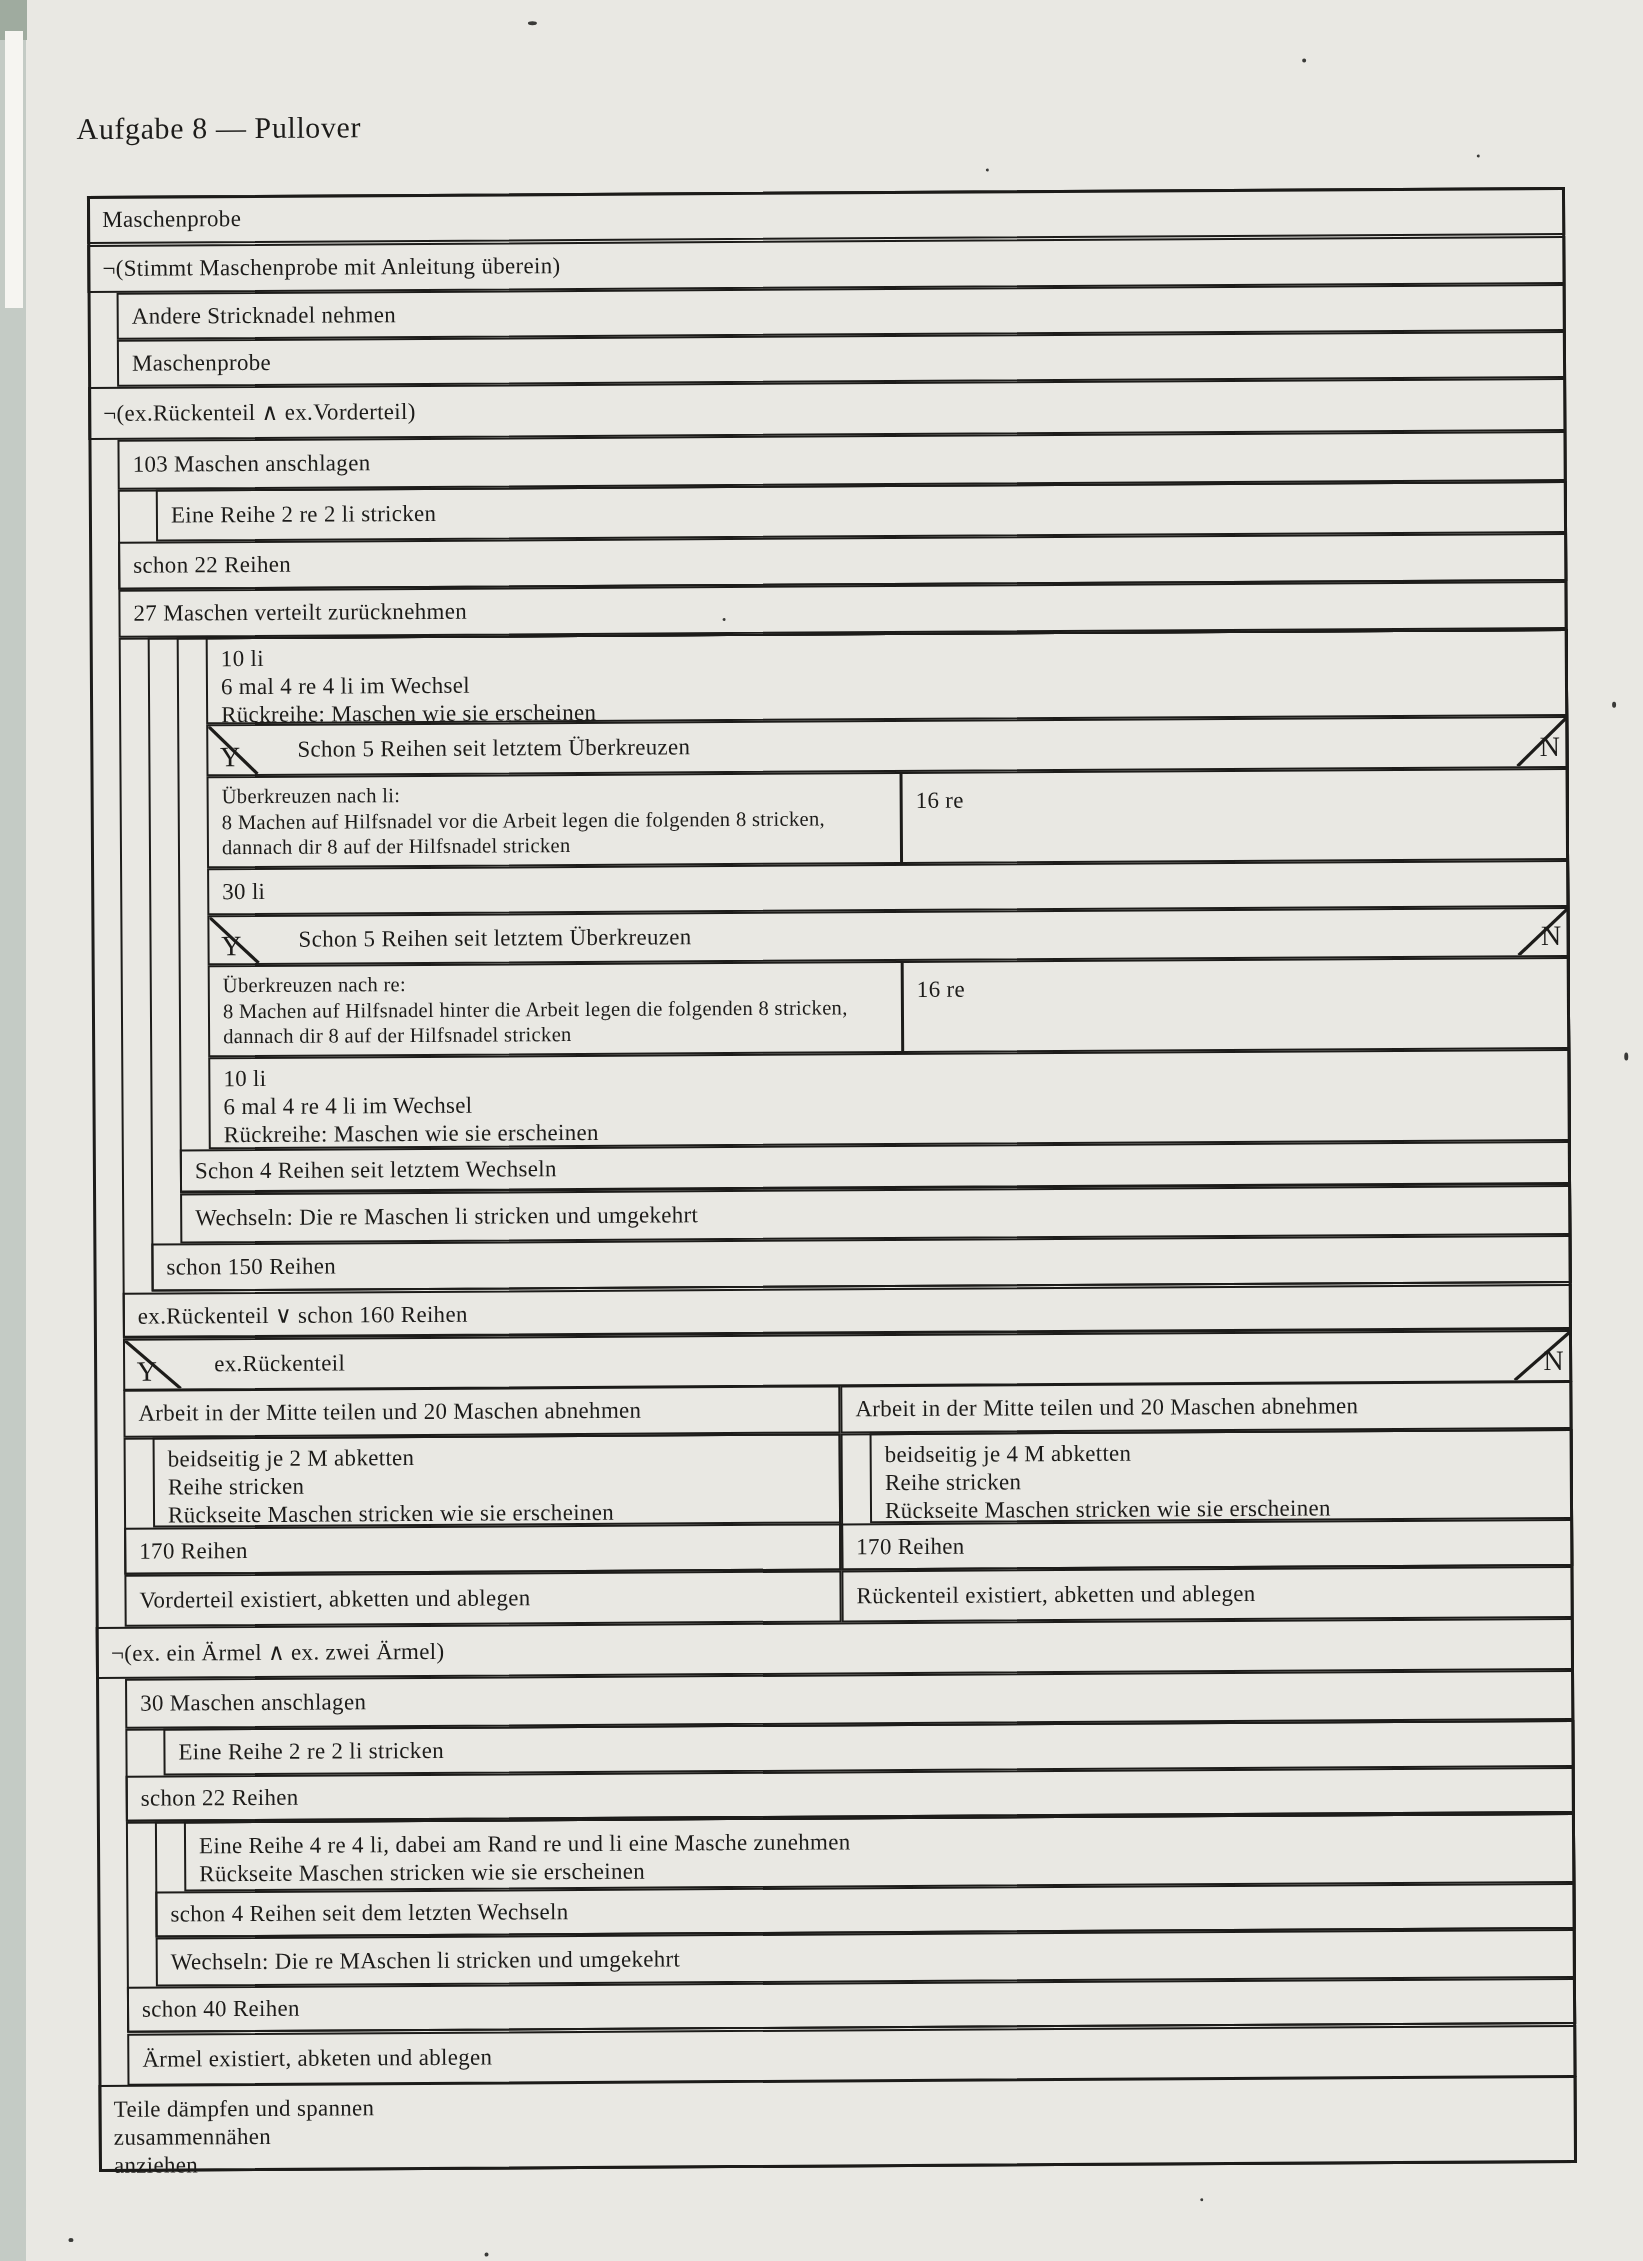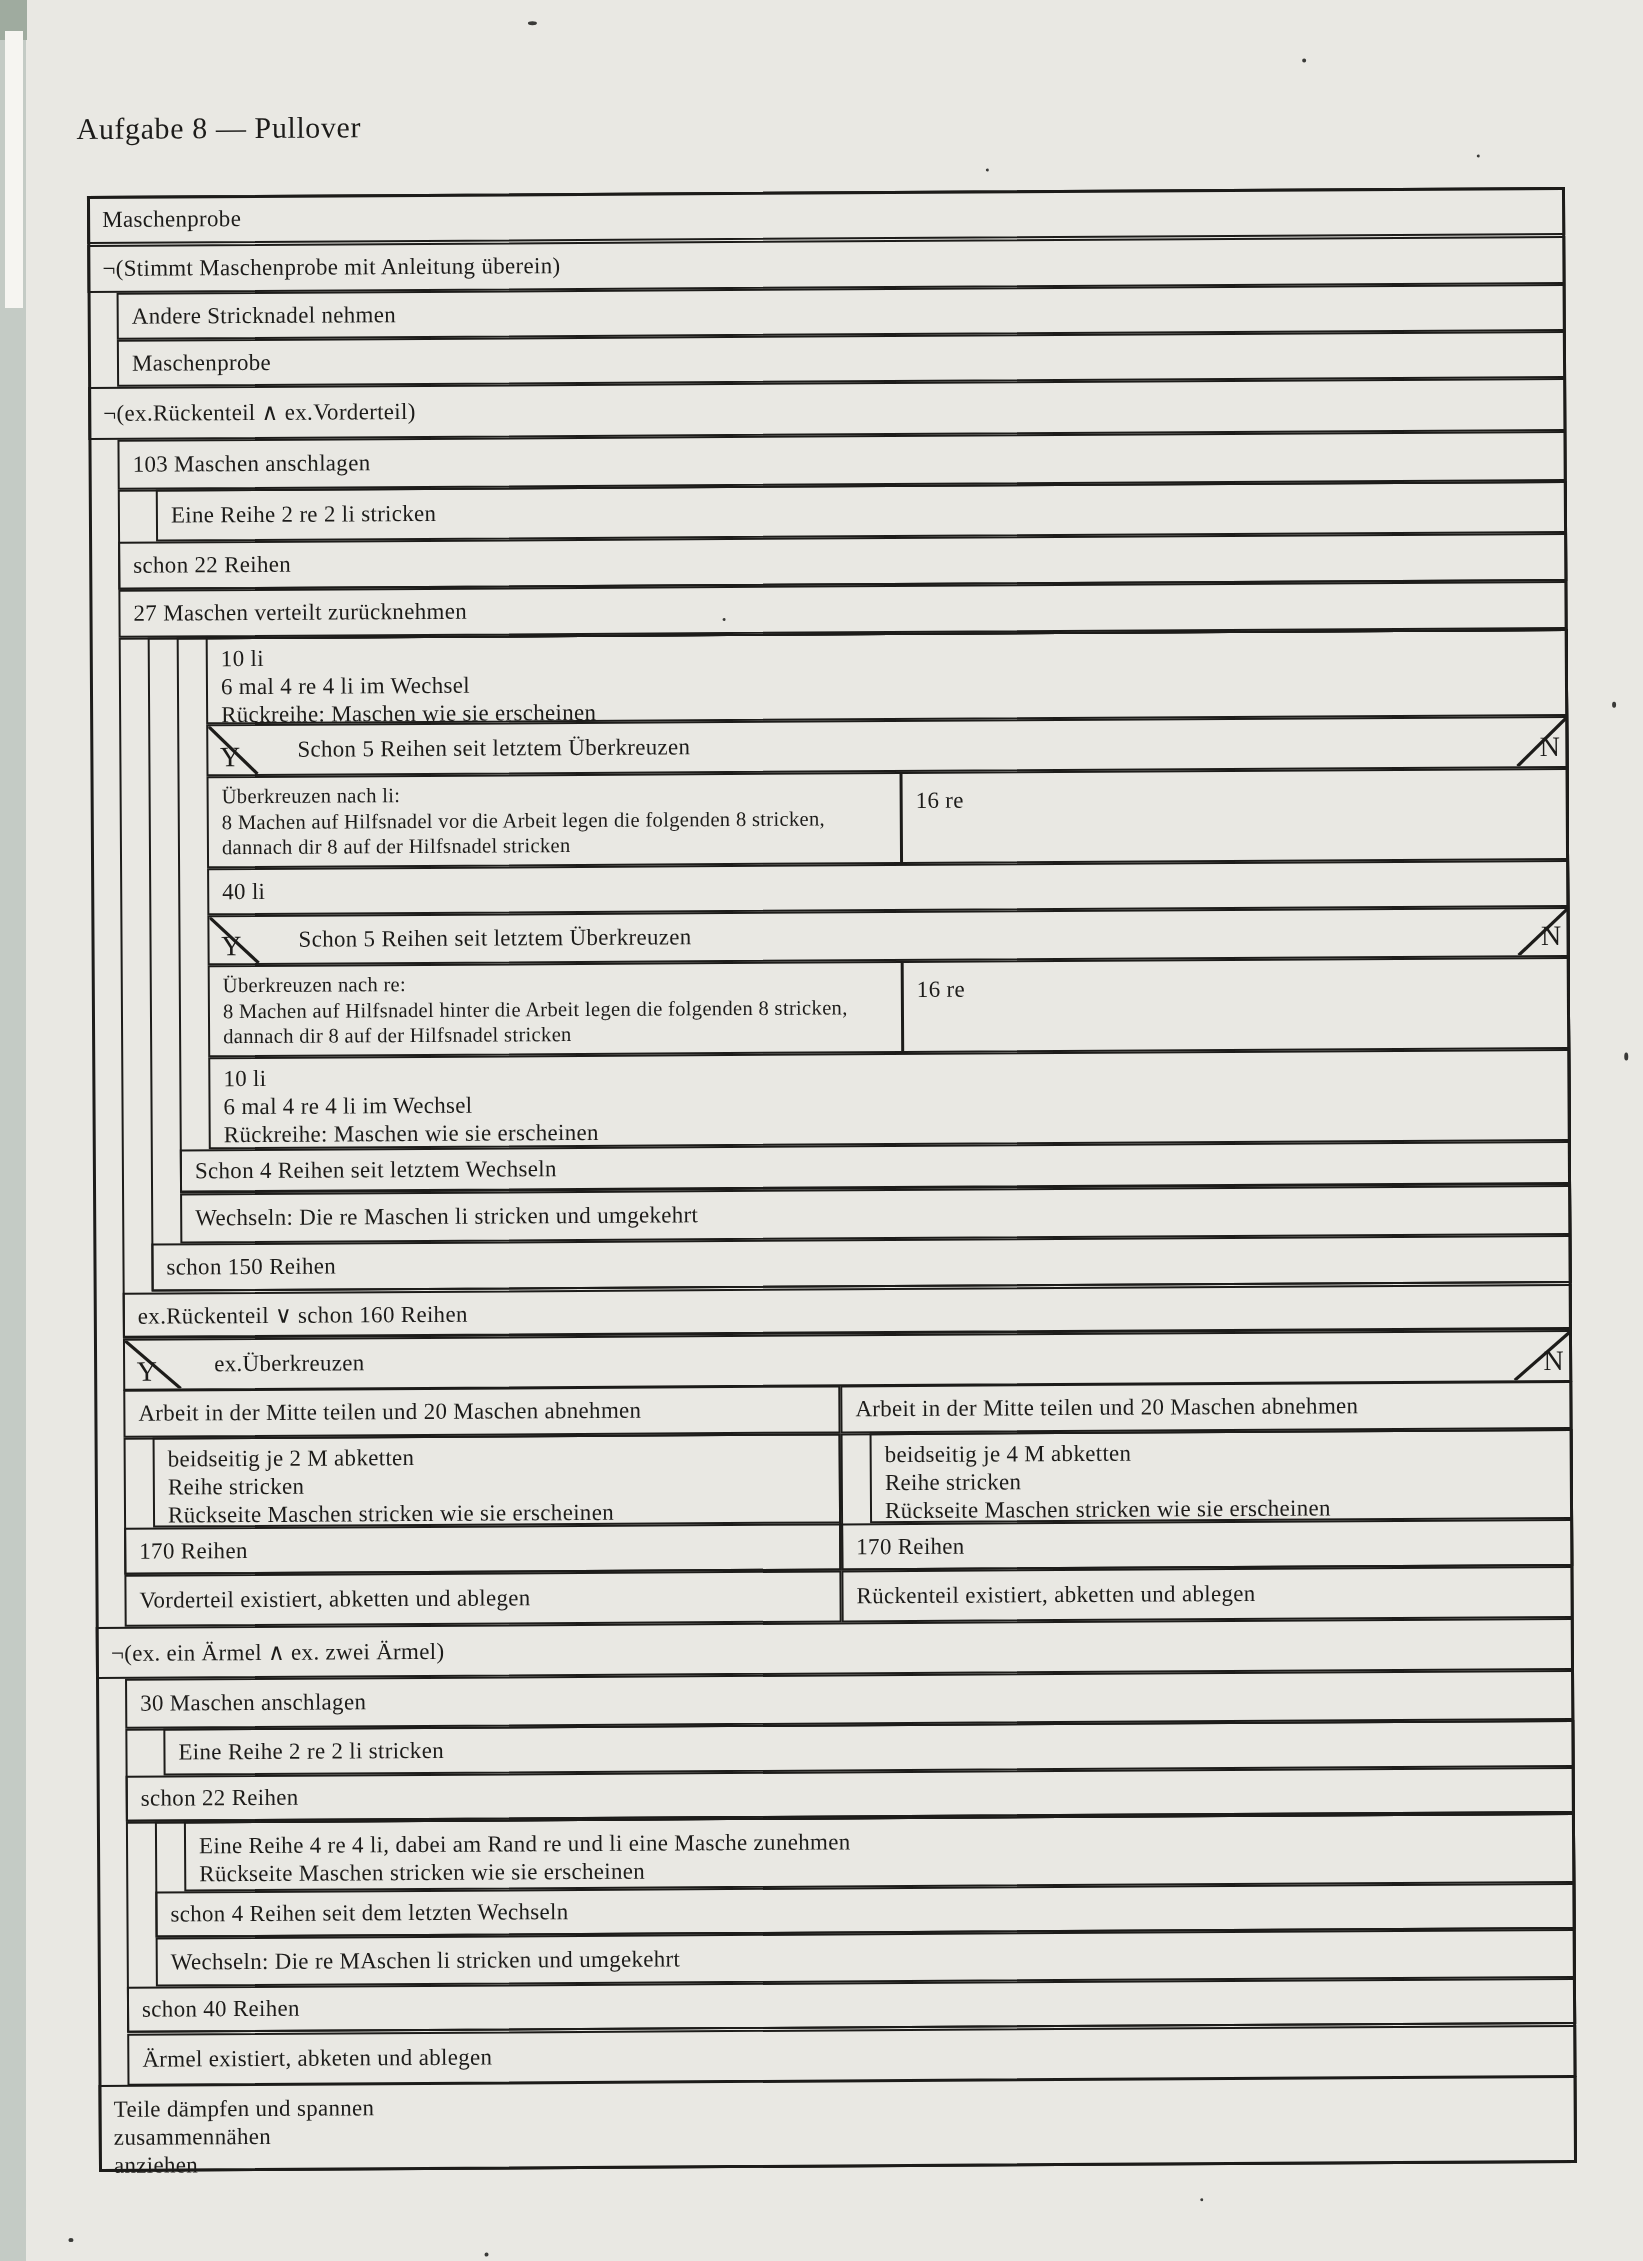--- a/index.html
+++ b/index.html
@@ -106,21 +106,21 @@
   <div class="m small" style="left:208px; top:772px; width:695px; height:92px;">
     <div>Überkreuzen nach li:</div>
     <div>8 Machen auf Hilfsnadel vor die Arbeit legen die folgenden 8 stricken,</div>
     <div>dannach dir 8 auf der Hilfsnadel stricken</div>
   </div>
   <div class="m" style="left:902px; top:772px; width:668px; height:92px; padding-top:13px;">
     <div>16 re</div>
   </div>
 
   <div class="c" style="left:208px; top:864px; width:1362px; height:47px;">
-      <span>40 li</span>
+      <span>30 li</span>
     </div>
 
   <div class="band" style="left:208px; top:911px; width:1362px; height:50px;">
     <svg viewBox="0 0 2106 70" preserveAspectRatio="none">
       <line x1="0" y1="0" x2="76" y2="70" stroke="#1d1c1a" stroke-width="5"></line>
       <line x1="2030" y1="70" x2="2106" y2="0" stroke="#1d1c1a" stroke-width="5"></line>
     </svg>
     <span class="ylab">Y</span>
     <span class="bcond">Schon 5 Reihen seit letztem Überkreuzen</span>
     <span class="nlab">N</span>
@@ -156,21 +156,21 @@
   <div class="c" style="left:121px; top:1288px; width:1449px; height:46px;">
       <span>ex.Rückenteil  ∨  schon 160 Reihen</span>
     </div>
 
   <div class="band" style="left:121px; top:1334px; width:1449px; height:52px;">
     <svg viewBox="0 0 2241 72" preserveAspectRatio="none">
       <line x1="0" y1="0" x2="86" y2="72" stroke="#1d1c1a" stroke-width="5"></line>
       <line x1="2155" y1="72" x2="2241" y2="0" stroke="#1d1c1a" stroke-width="5"></line>
     </svg>
     <span class="ylab">Y</span>
-    <span class="bcond">ex.Überkreuzen</span>
+    <span class="bcond">ex.Rückenteil</span>
     <span class="nlab">N</span>
   </div>
 
   <div class="c" style="left:121px; top:1385px; width:717px; height:48px;">
       <span>Arbeit in der Mitte teilen und 20 Maschen abnehmen</span>
     </div>
   <div class="frame" style="left:121px; top:1433px; width:717px; height:137px;"></div>
   <div class="m" style="left:150px; top:1433px; width:688px; height:90px;">
     <div>beidseitig je 2 M abketten</div>
     <div>Reihe stricken</div>

